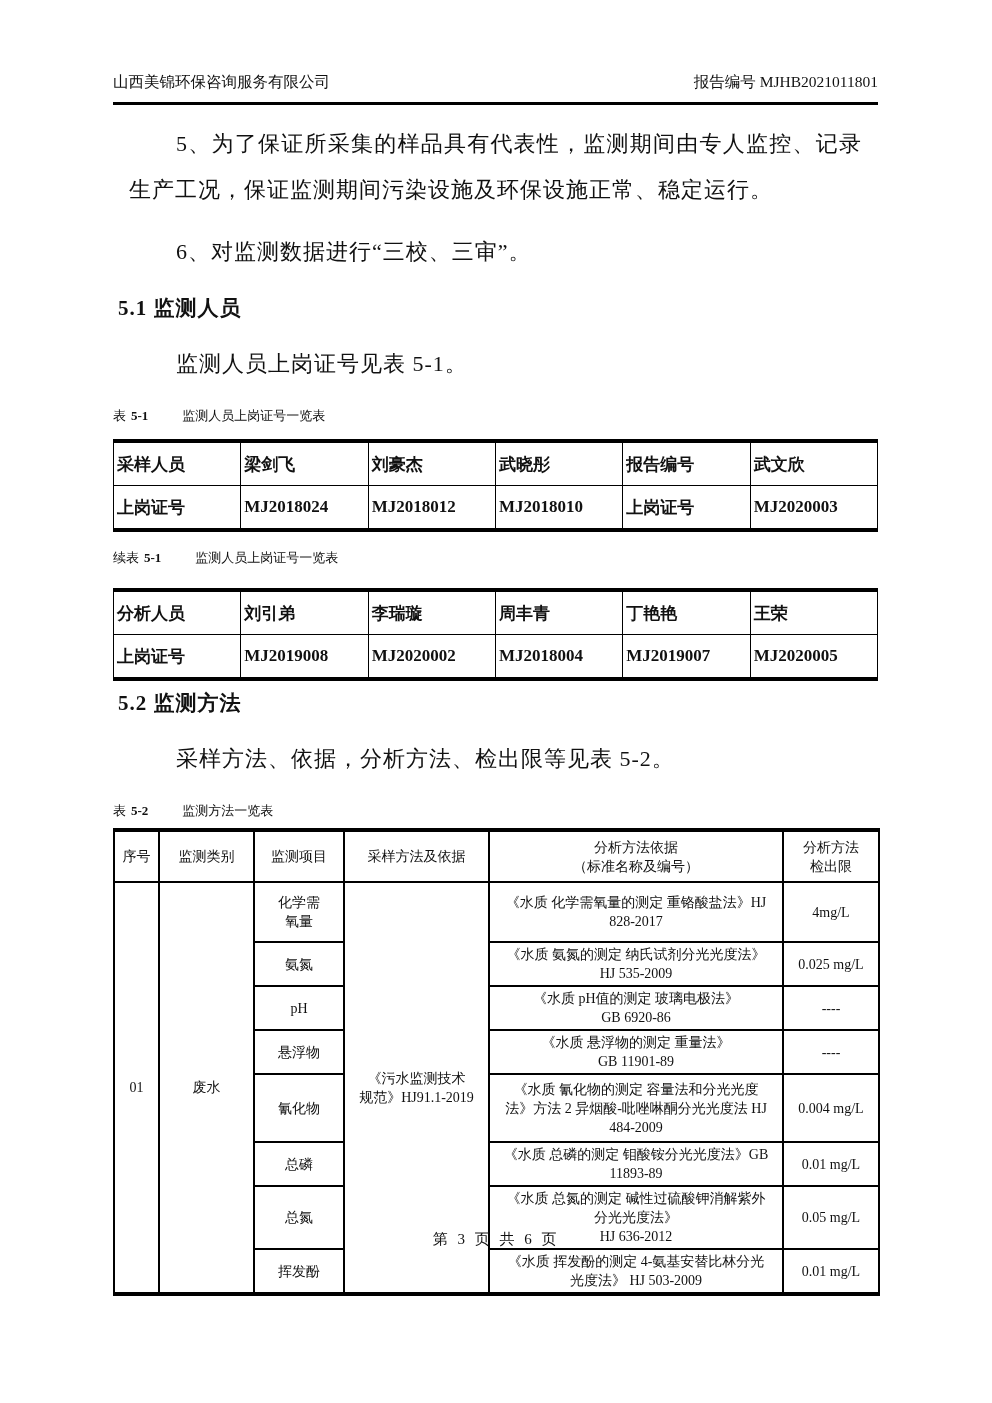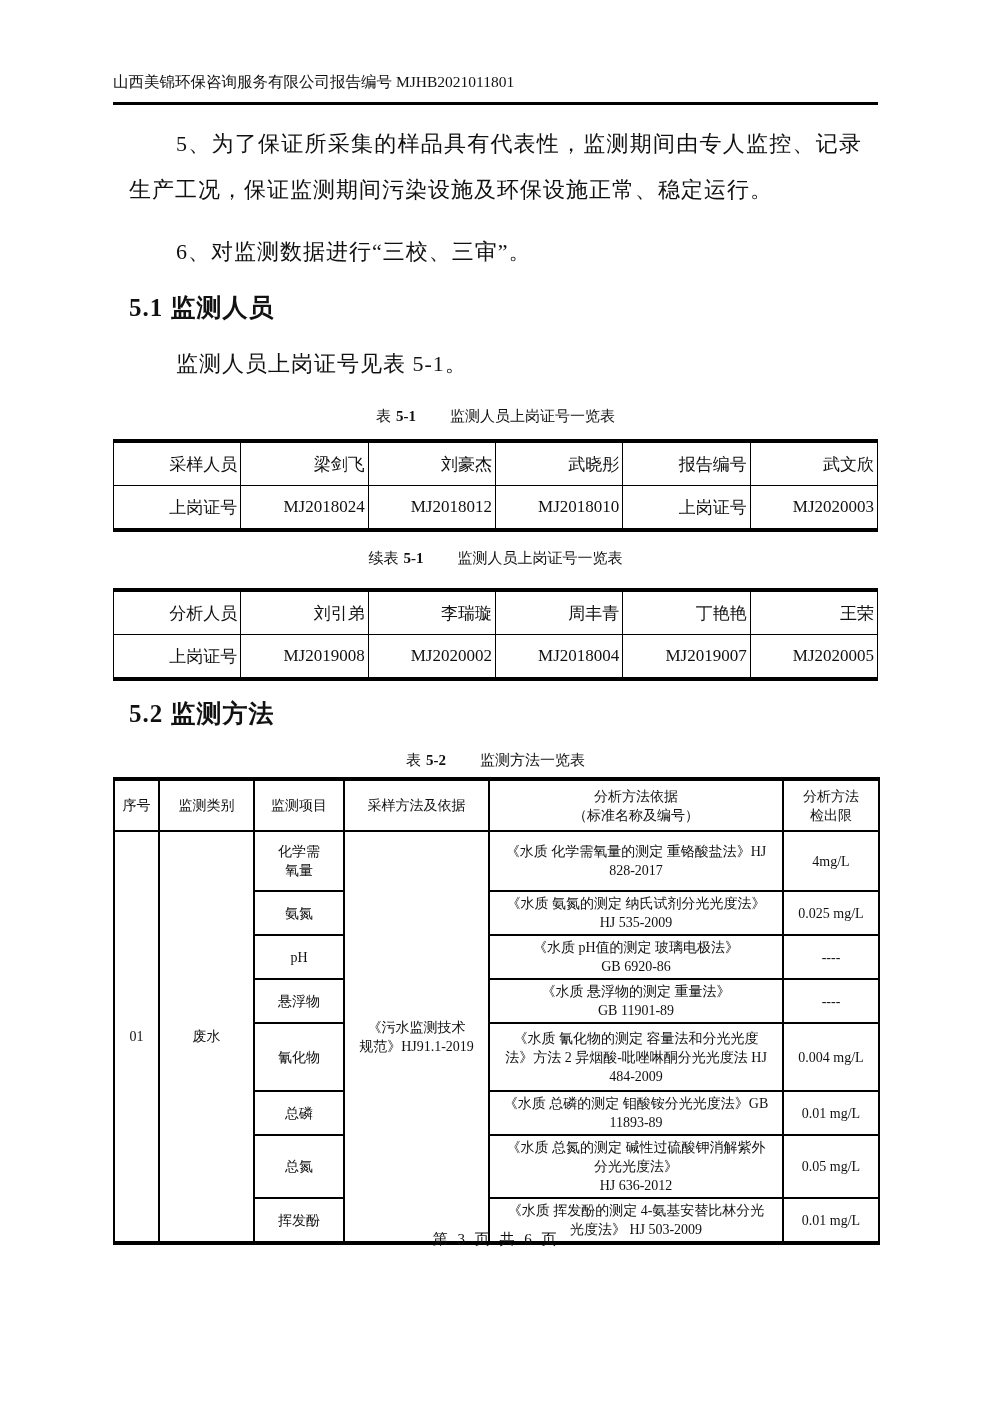--- a/index.html
+++ b/index.html
@@ -1,41 +1,41 @@
 <!DOCTYPE html>
 <html><head>
 <meta charset="utf-8">
 <style>
   html,body{margin:0;padding:0;background:#fff;}
   .page{position:relative;width:992px;height:1403px;background:#ffffff;overflow:hidden;
         font-family:"Liberation Serif","DejaVu Serif",serif;color:#111;}
   .content{margin:0 114px 0 113px;}
 
   .pagehead{padding-top:72px;padding-bottom:9px;border-bottom:3px solid #000;
-            display:flex;align-items:flex-end;font-size:15.5px;}
+            display:flex;justify-content:space-between;align-items:flex-end;font-size:15.5px;}
 
   p.body{font-size:22px;line-height:46px;margin:16px;text-align:justify;
          text-indent:47px;letter-spacing:1px;}
   .mt22{margin-top:22px;}
   .mt6{margin-top:6px;}
   .mt7{margin-top:7px;}
 
-  h2.sec{font-size:25px;font-weight:bold;line-height:34px;margin:16px;letter-spacing:1px;}
+  h2.sec{font-size:21px;font-weight:bold;line-height:34px;margin:5px;letter-spacing:1px;}
   .sec2{margin-top:11px;}
 
-  .caption{text-align:center;font-size:15px;line-height:26px;}
+  .caption{font-size:13px;line-height:26px;}
   .cap1{margin-top:2px;}
   .cap2{margin-top:13px;}
   .cap3{margin-top:4px;}
   .caption .num{font-weight:bold;margin-left:5px;}
   .caption .title{margin-left:34px;}
 
   table{border-collapse:collapse;width:100%;table-layout:fixed;}
   .t51{margin-top:10px;border-top:4px solid #000;border-bottom:4px solid #000;font-size:17px;}
-  .t51 td{border:1.5px solid #000;height:42px;text-align:right;vertical-align:middle;padding:0 3px;}
+  .t51 td{border:1.5px solid #000;height:42px;text-align:left;vertical-align:middle;padding:0 3px;font-weight:bold;}
   .t51b{margin-top:17px;}
 
   .t52{margin-top:4px;border-top:4px solid #000000;border-bottom:4px solid #000;font-size:14px;}
   .t52 th,.t52 td{border:2px solid #000;text-align:center;vertical-align:middle;
                   padding:2px 6px;white-space:pre-line;line-height:19px;font-weight:normal;}
   .t52 td.item{padding:10px 19px;margin-top:30px;}
   .t52 td.method{padding:2px 12px;}
   tr.h0{height:52px;} tr.h1{height:40px;} tr.h2{height:43px;} tr.h3{height:40px;}
   tr.h4{height:41px;} tr.h5{height:68px;} tr.h6{height:41px;} tr.h7{height:57px;} tr.h8{height:45px;}
 
@@ -103,20 +103,21 @@
           <td>MJ2019008</td>
           <td>MJ2020002</td>
           <td>MJ2018004</td>
           <td>MJ2019007</td>
           <td>MJ2020005</td>
         </tr>
       </tbody>
     </table>
 
     <h2 class="sec sec2">5.2 监测方法</h2>
+    <p class="body mt7">采样方法、依据，分析方法、检出限等见表 5-2。</p>
 
     <div class="caption cap3">
       <span><span>表</span><span class="num">5-2</span></span><span class="title">监测方法一览表</span>
     </div>
 
     <table class="t52">
       <colgroup>
         <col style="width:45px">
           <col style="width:95px">
           <col style="width:90px">

